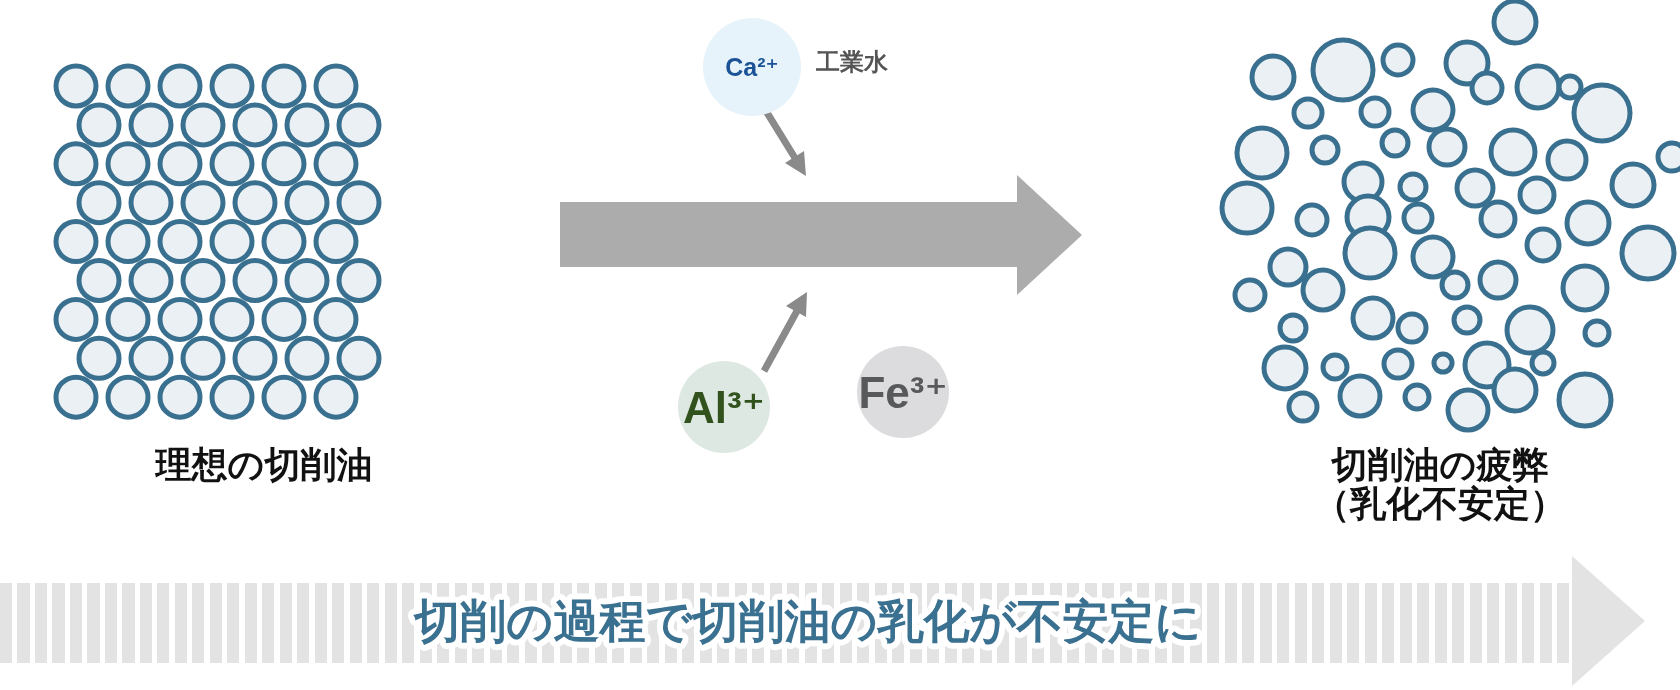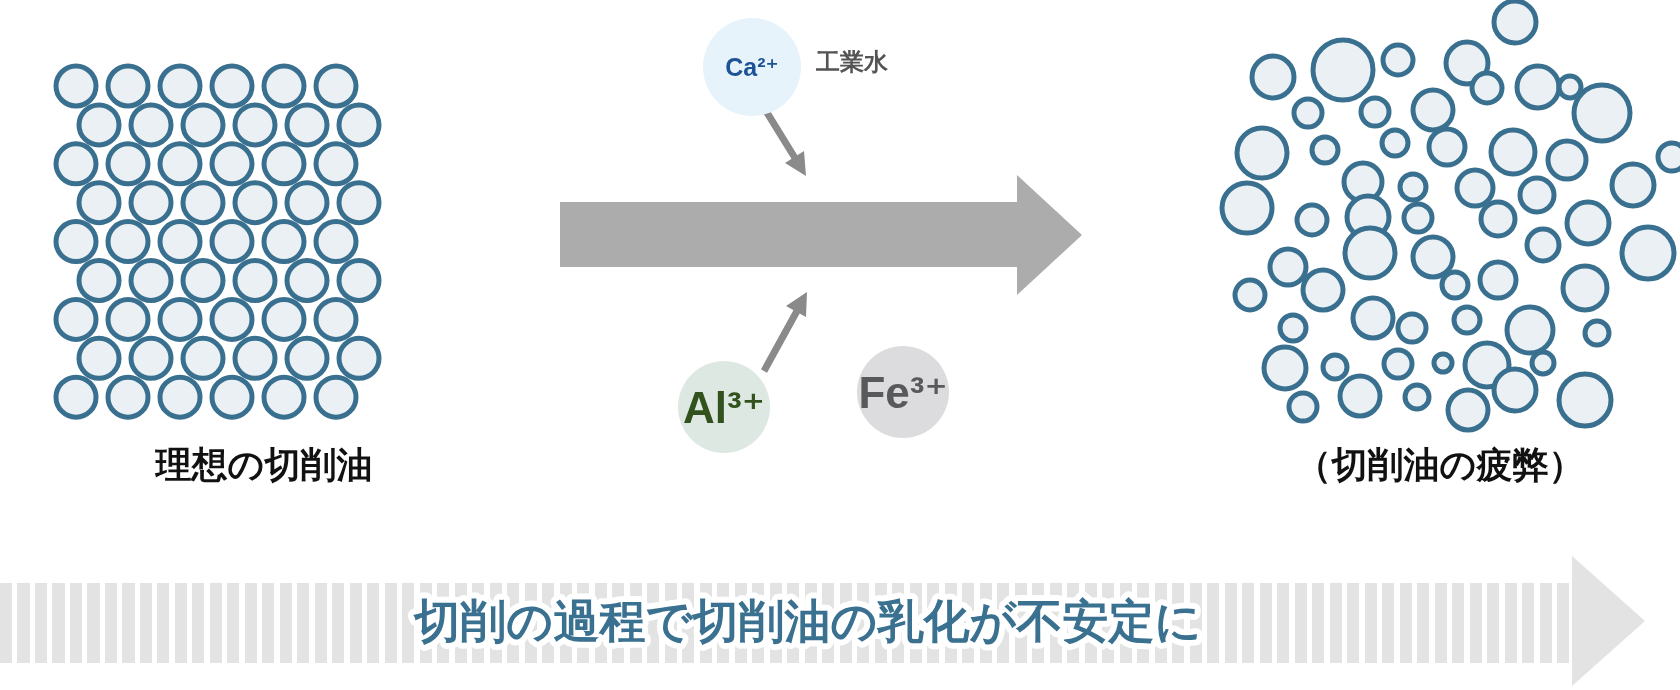--- a/index.html
+++ b/index.html
@@ -196,21 +196,22 @@
     <span>Al³⁺</span>
   </div>
   <div class="ion ion-fe">
     <span>Fe³⁺</span>
   </div>
 
   <div class="cluster-label label-left">
     <div>理想の切削油</div>
   </div>
   <div class="cluster-label label-right">
-    <div>（切削油の疲弊）</div>
+    <div>切削油の疲弊</div>
+    <div>（乳化不安定）</div>
   </div>
 
   <div class="banner-stripes"></div>
   <div class="banner-arrowhead"></div>
   <svg class="banner-text-svg" width="1680" height="120" viewBox="0 0 1680 120">
     <text x="808" y="60" text-anchor="middle" dominant-baseline="central">切削の過程で切削油の乳化が不安定に</text>
   </svg>
 
 </div>
 

